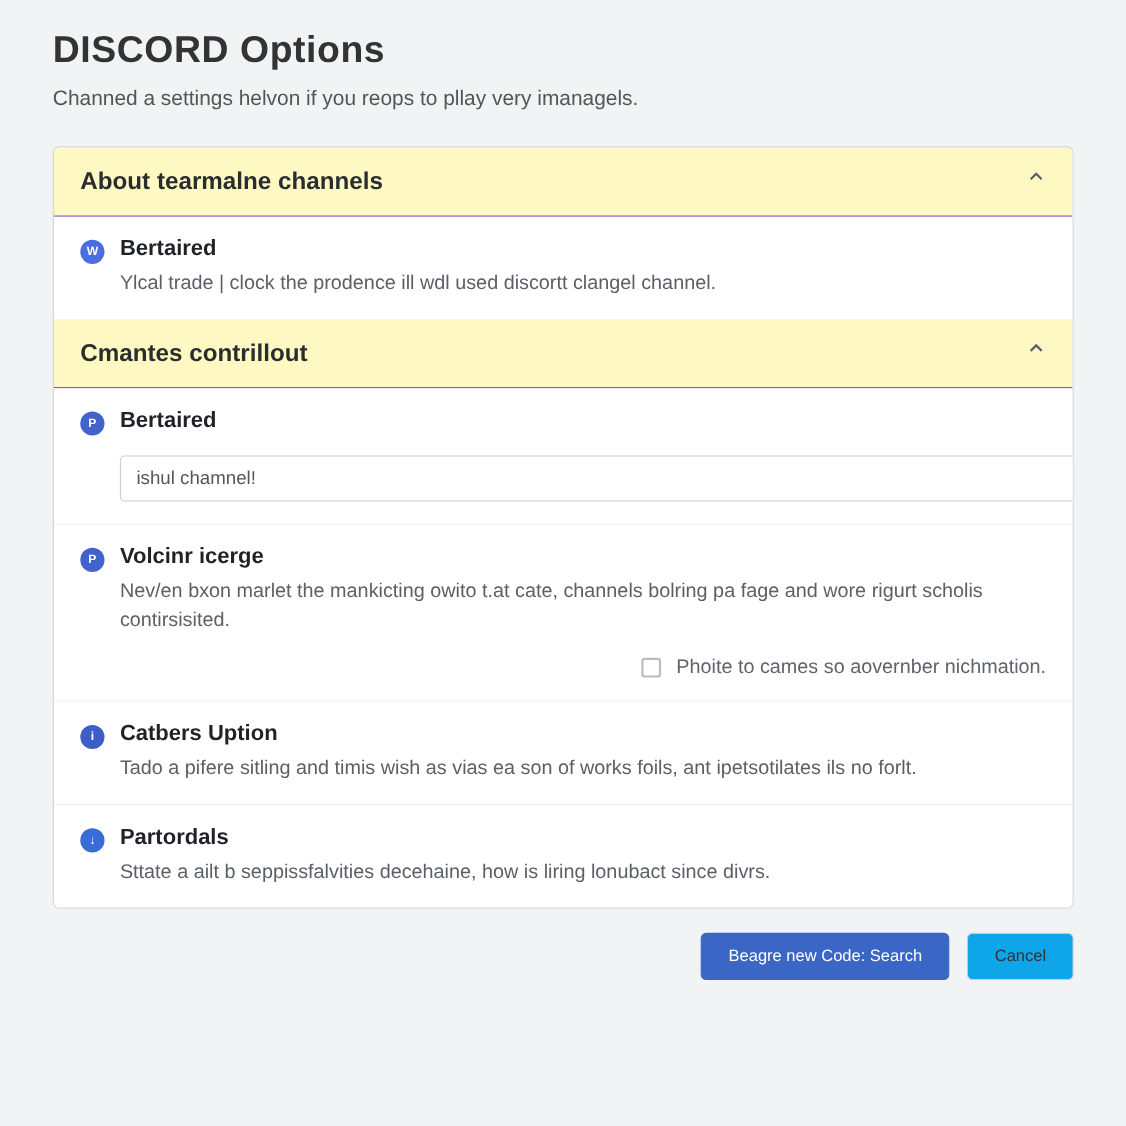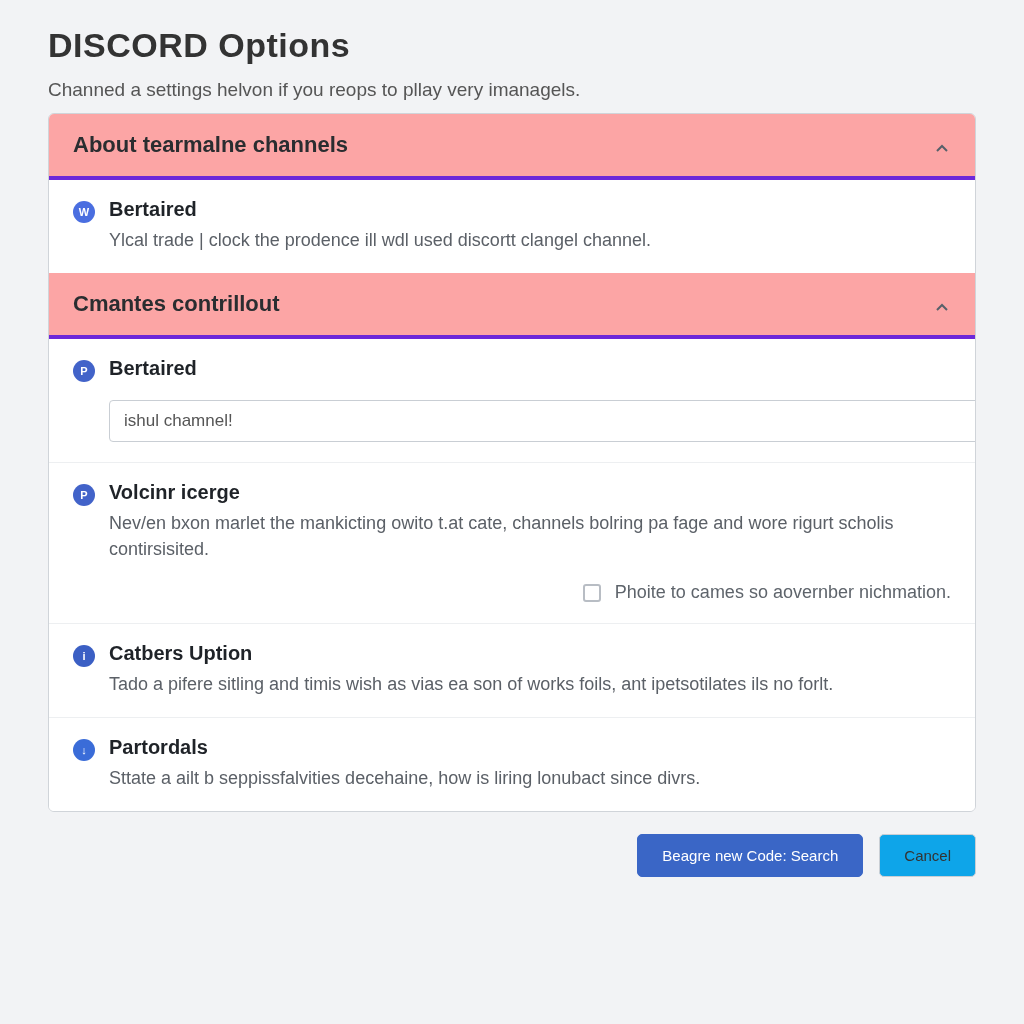--- a/index.html
+++ b/index.html
@@ -14,35 +14,35 @@
   .page-title {
     font-size: 34px;
     font-weight: 700;
     color: #333;
     margin-bottom: 14px;
     letter-spacing: 0.5px;
   }
   .page-subtitle {
     font-size: 19px;
     color: #555;
-    margin-bottom: 12px;
+    margin-bottom: 32px;
   }
   .card {
     border: 1px solid #d0d4d9;
     border-radius: 6px;
     background: #fff;
     overflow: hidden;
   }
   .section-header {
     display: flex;
-    align-items: flex-end;
+    align-items: flex-start;
     justify-content: space-between;
     padding: 18px 24px;
-    border-bottom: 4px solid #6d28d9;
-    background: #fca5a5;
+    border-bottom: 1px solid #6d28d9;
+    background: #fef9c3;
     cursor: pointer;
   }
   .section-header.first { border-top: none; }
   .section-title {
     font-size: 22px;
     font-weight: 600;
     color: #2a2d30;
   }
   .chevron {
     width: 18px; height: 18px;

